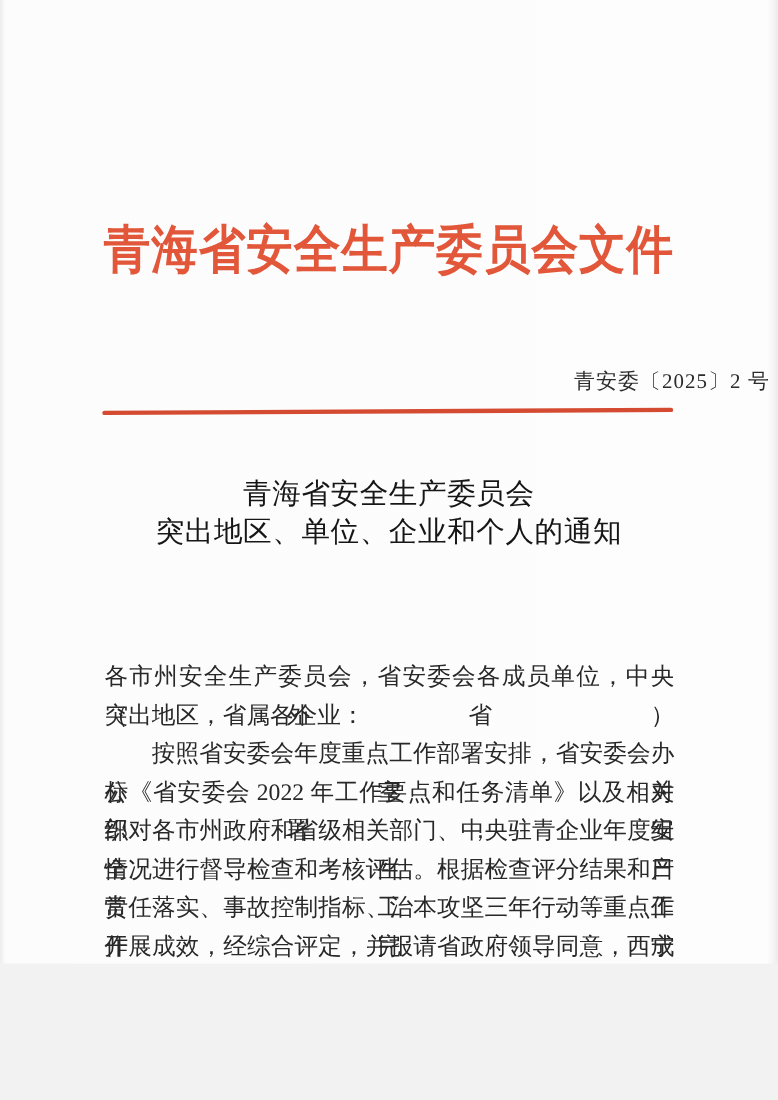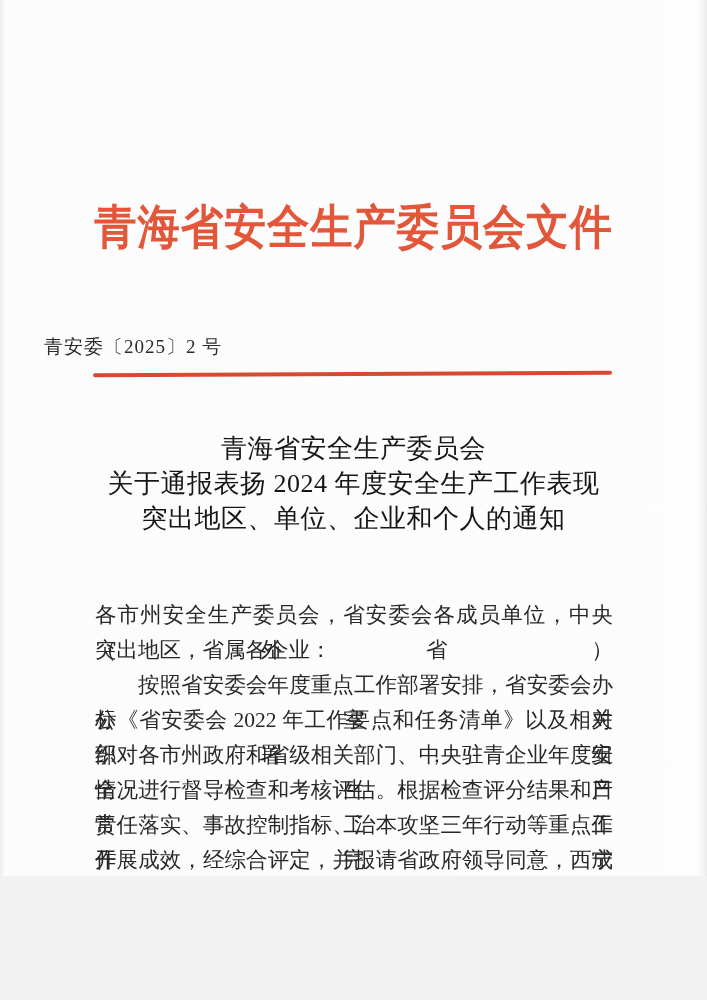--- a/index.html
+++ b/index.html
@@ -27,25 +27,24 @@
     color: var(--masthead-red, #e2573a);
     letter-spacing: 1px;
     transform: scaleX(0.90);
     white-space: nowrap;
   }
   .doc-number {
     position: absolute;
     top: 334px;
     left: 0;
     width: 700px;
-    text-align: left;
+    text-align: right;
     font-size: 19px;
     color: #2b2b2b;
     letter-spacing: 1px;
-    padding-left: 44px;
   }
   .red-rule {
     position: absolute;
     top: 372px;
     left: 93px;
     width: 519px;
     height: 4px;
     background: var(--rule-red, #d44b31);
     border-radius: 2px;
     transform: rotate(-0.3deg);
@@ -100,21 +99,20 @@
 <div class="page">
 
   <div class="masthead">青海省安全生产委员会文件</div>
 
   <div class="doc-number">青安委〔2025〕2 号</div>
 
   <div class="red-rule"></div>
 
   <div class="title-block">
     <div>青海省安全生产委员会</div>
-    <div>关于通报表扬 2024 年度安全生产工作表现</div>
     <div>突出地区、单位、企业和个人的通知</div>
   </div>
 
   <div class="body-block" id="body-lines">
       <div class="body-line just">各市州安全生产委员会，省安委会各成员单位，中央（外省）</div>
       <div class="body-line">突出地区，省属各企业：</div>
       <div class="body-line just indent">按照省安委会年度重点工作部署安排，省安委会办公室对</div>
       <div class="body-line just">标《省安委会 2022 年工作要点和任务清单》以及相关部署，组</div>
       <div class="body-line just">织对各市州政府和省级相关部门、中央驻青企业年度安全生产</div>
       <div class="body-line just">情况进行督导检查和考核评估。根据检查评分结果和日常工作</div>

